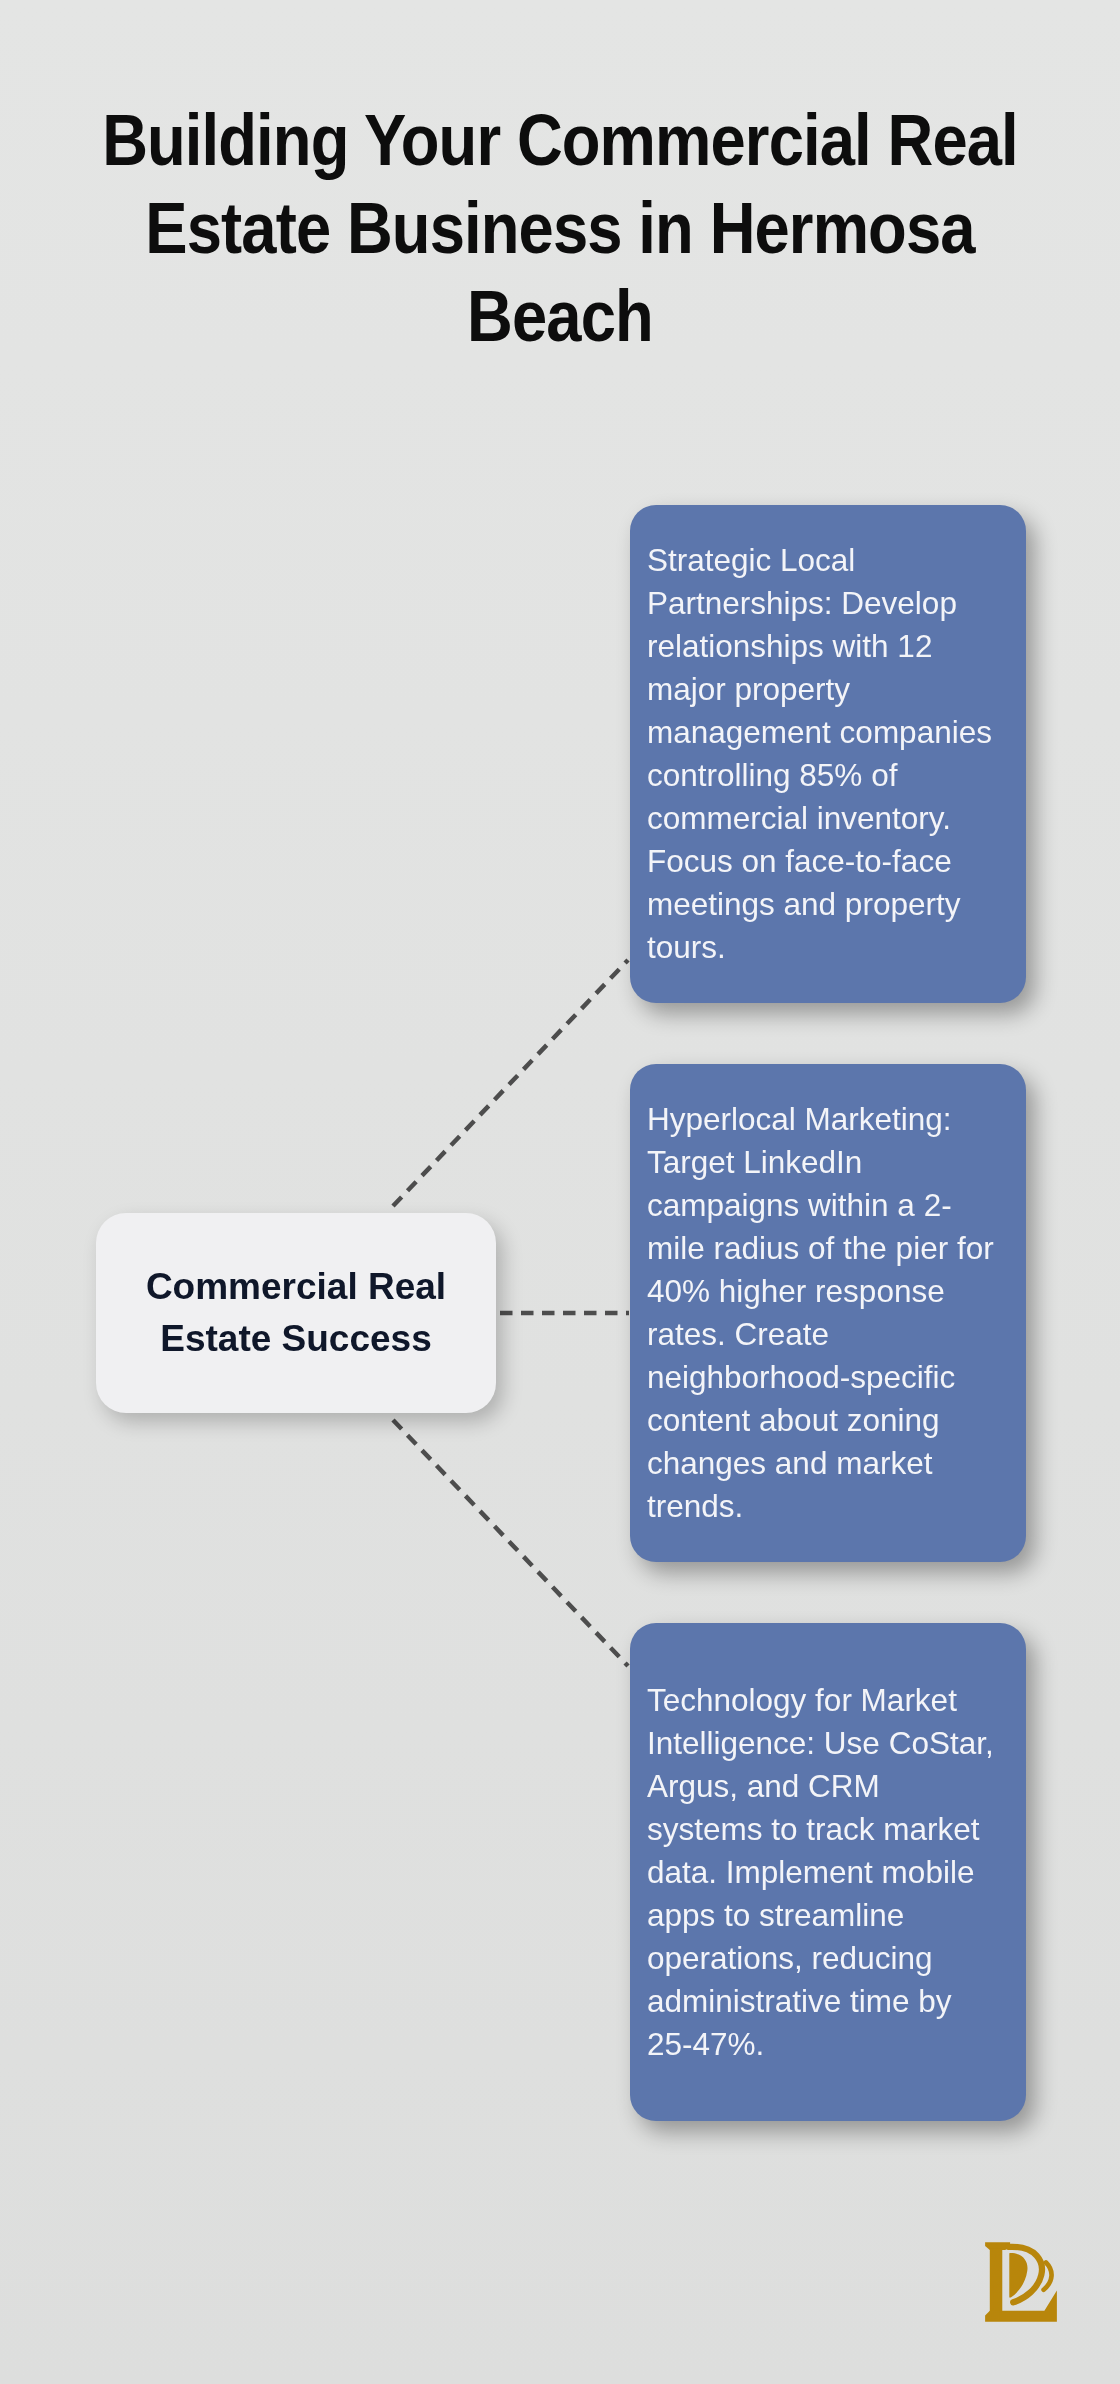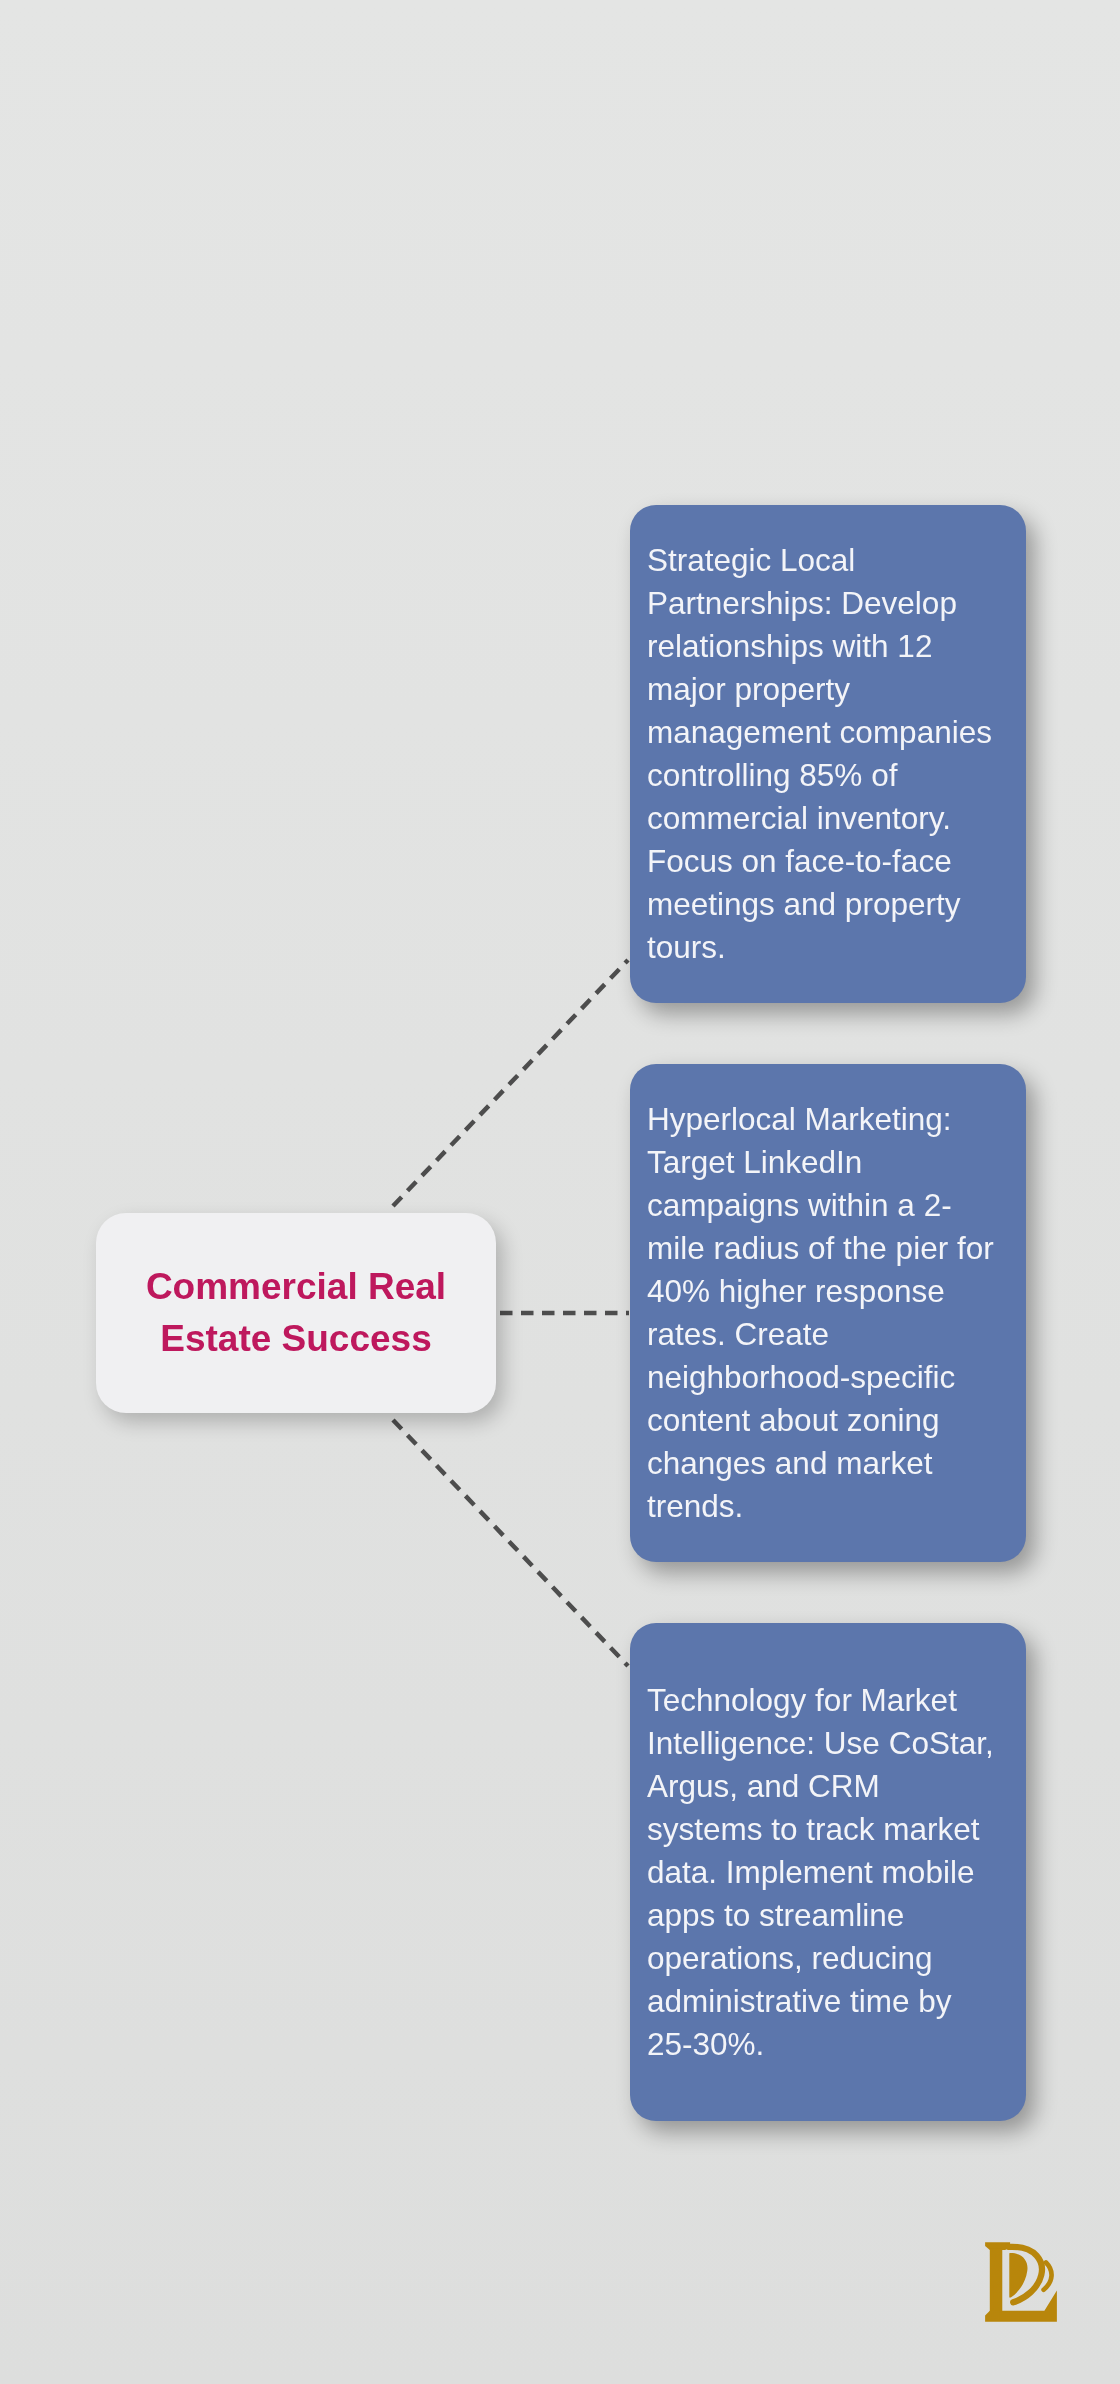--- a/index.html
+++ b/index.html
@@ -49,21 +49,21 @@
     height: 200px;
     background: #f0f0f2;
     border-radius: 30px;
     box-shadow: 7px 9px 20px rgba(0,0,0,0.22);
     display: flex;
     align-items: center;
     justify-content: center;
     text-align: center;
     padding: 0 30px;
     box-sizing: border-box;
-    color: #be185d;
+    color: #0f172a;
     font-weight: 700;
     font-size: 37px;
     line-height: 52px;
   }
   
   .branch-card {
     position: absolute;
     left: 630px;
     width: 396px;
     height: 498px;
@@ -89,41 +89,46 @@
     top: 2240px;
     width: 78px;
     height: 84px;
   }
 </style>
 </head>
 <body>
 
 <div class="canvas">
 
+  <div class="title">
+    <span class="title-line">Building Your Commercial Real</span>
+    <span class="title-line">Estate Business in Hermosa</span>
+    <span class="title-line">Beach</span>
+  </div>
 
   <svg class="connectors" viewBox="0 0 1120 2384" xmlns="http://www.w3.org/2000/svg">
     <line x1="393" y1="1206" x2="628" y2="960" stroke="#4d4d4d" stroke-width="4.5" stroke-dasharray="12.5 8.5"></line>
     <line x1="500" y1="1313" x2="629" y2="1313" stroke="#4d4d4d" stroke-width="4.5" stroke-dasharray="12.5 8.5"></line>
     <line x1="393" y1="1420" x2="628" y2="1666" stroke="#4d4d4d" stroke-width="4.5" stroke-dasharray="12.5 8.5"></line>
   </svg>
 
   <div class="center-node">
     <span>Commercial Real Estate Success</span>
   </div>
 
   <div class="branch-card card-1">
     <span>Strategic Local Partnerships: Develop relationships with 12 major property management companies controlling 85% of commercial inventory. Focus on face-to-face meetings and property tours.</span>
   </div>
 
   <div class="branch-card card-2">
     <span>Hyperlocal Marketing: Target LinkedIn campaigns within a 2-mile radius of the pier for 40% higher response rates. Create neighborhood-specific content about zoning changes and market trends.</span>
   </div>
 
   <div class="branch-card card-3">
-    <span>Technology for Market Intelligence: Use CoStar, Argus, and CRM systems to track market data. Implement mobile apps to streamline operations, reducing administrative time by 25-30%.</span>
+    <span>Technology for Market Intelligence: Use CoStar, Argus, and CRM systems to track market data. Implement mobile apps to streamline operations, reducing administrative time by 25-47%.</span>
   </div>
 
   <svg class="logo" viewBox="0 0 100 106" xmlns="http://www.w3.org/2000/svg">
     <g fill="#b8860b">
 
       <path d="M4 2 H36 V7 L30 12 H10 L4 7 Z"></path>
 
       <rect x="10" y="10" width="16" height="82"></rect>
 
       <path d="M4 104 V96 L10 90 H80 L96 64 V104 Z"></path>

